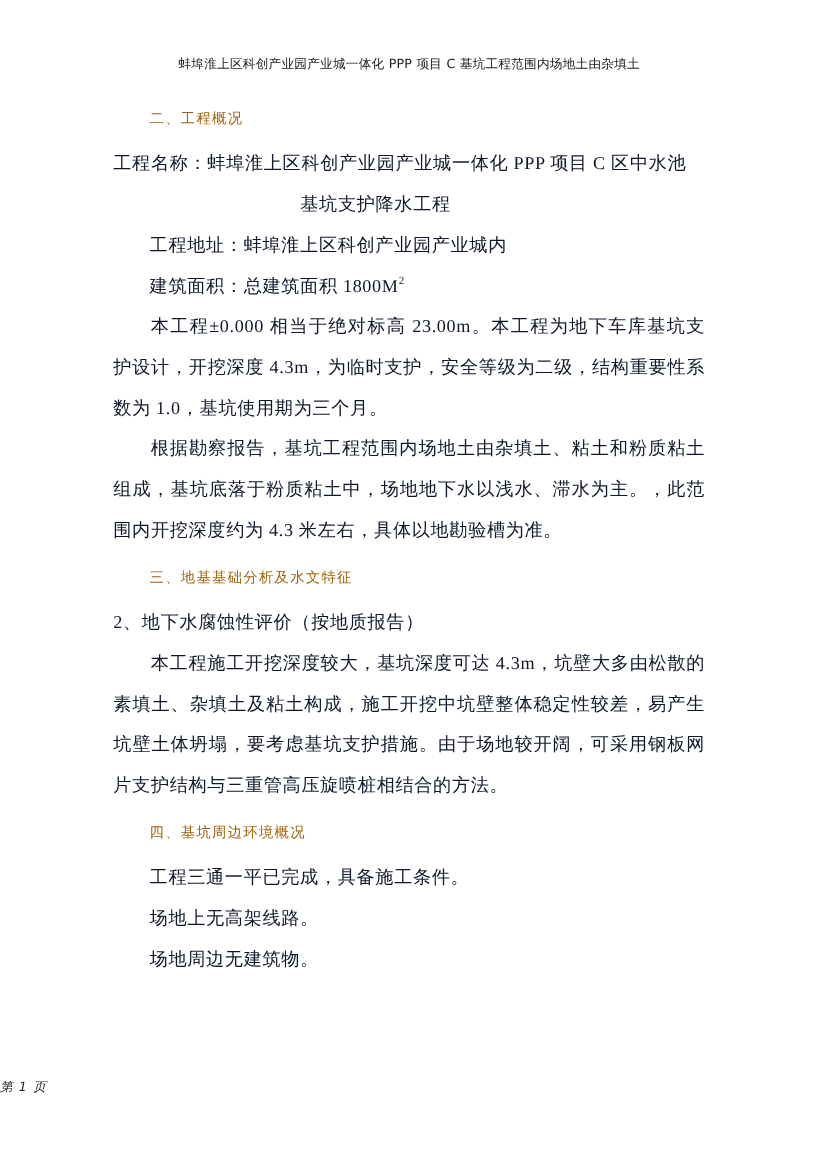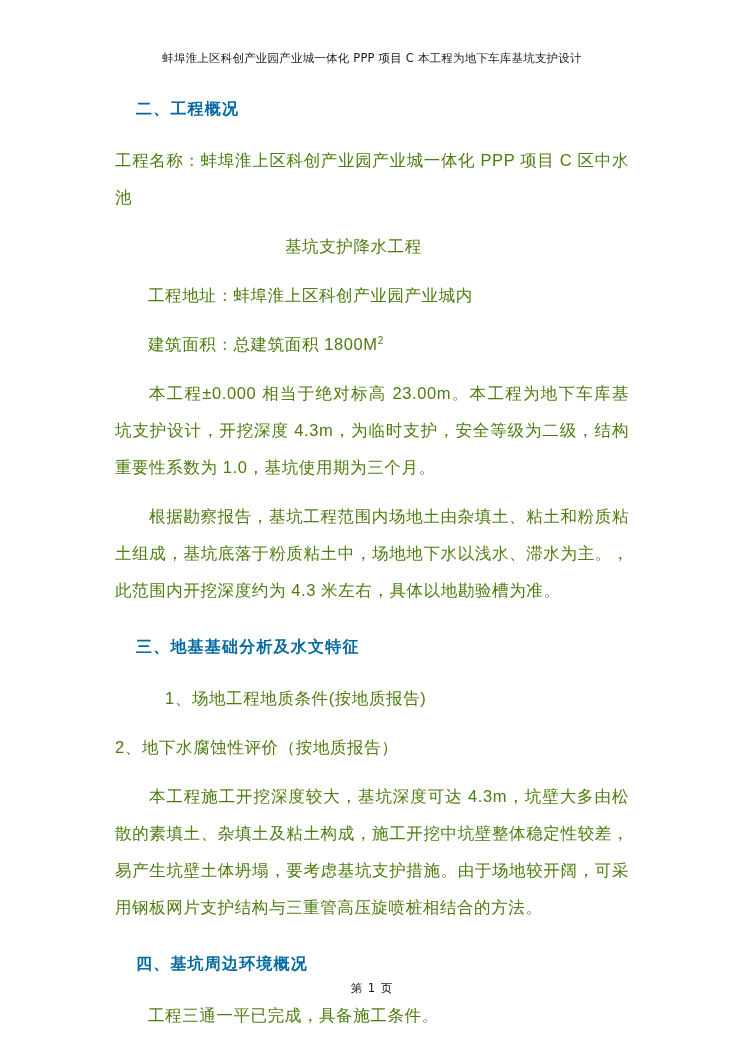--- a/index.html
+++ b/index.html
@@ -43,37 +43,37 @@
   .content {
     position: absolute;
     top: 94px;
     left: 103px;
     width: 538px;
   }
 
   
   .sec-heading {
     font-family: "DejaVu Sans", "Liberation Sans", sans-serif;
-    font-weight: bold;
-    font-size: 16px;
+    font-weight: normal;
+    font-size: 13px;
     line-height: 30px;
     letter-spacing: 1.2px;
     margin: 0;
     padding-left: 33px;
-    color: #0369a1;
+    color: #a16207;
   }
 
   
   .para {
-    font-family: Liberation Sans, sans-serif;
+    font-family: Liberation Serif, serif;
     font-size: 16.5px;
     line-height: 37px;
     letter-spacing: 0.6px;
-    margin: 12px;
-    color: #4d7c0f;
+    margin: 0;
+    color: #0f172a;
     text-align: justify;
     text-justify: inter-character;
   }
 
   .indent-2 { text-indent: 34px; }
   .pad-33   { padding-left: 33px; }
   .pad-50   { padding-left: 50px; }
   .pad-170  { padding-left: 170px; }
   .pad-0    { padding-left: 0; }
 
@@ -85,33 +85,33 @@
     vertical-align: super;
     line-height: 0;
   }
 
   
   .doc-footer {
     position: absolute;
     bottom: 56px;
     left: 0;
     right: 0;
-    text-align: center;
     font-family: "DejaVu Sans", "Liberation Sans", sans-serif;
     font-size: 11.5px;
     letter-spacing: 1px;
     color: #1a1a1a;
+    font-style: italic;
   }
 </style>
 </head>
 <body>
 
 <div class="page">
 
-  <div class="doc-header">蚌埠淮上区科创产业园产业城一体化 PPP 项目 C 本工程为地下车库基坑支护设计</div>
+  <div class="doc-header">蚌埠淮上区科创产业园产业城一体化 PPP 项目 C 基坑工程范围内场地土由杂填土</div>
 
   <div class="content">
 
     <div class="sec-heading">二、工程概况</div>
 
     <div class="gap-sm"></div>
 
     <p class="para pad-0">工程名称：蚌埠淮上区科创产业园产业城一体化 PPP 项目 C 区中水池</p>
 
     <p class="para pad-170">基坑支护降水工程</p>
@@ -123,21 +123,20 @@
     <p class="para indent-2 pad-0">本工程±0.000 相当于绝对标高 23.00m。本工程为地下车库基坑支护设计，开挖深度 4.3m，为临时支护，安全等级为二级，结构重要性系数为 1.0，基坑使用期为三个月。</p>
 
     <p class="para indent-2 pad-0">根据勘察报告，基坑工程范围内场地土由杂填土、粘土和粉质粘土组成，基坑底落于粉质粘土中，场地地下水以浅水、滞水为主。，此范围内开挖深度约为 4.3 米左右，具体以地勘验槽为准。</p>
 
     <div class="gap-md"></div>
 
     <div class="sec-heading">三、地基基础分析及水文特征</div>
 
     <div class="gap-sm"></div>
 
-    <p class="para pad-50">1、场地工程地质条件(按地质报告)</p>
 
     <p class="para pad-0">2、地下水腐蚀性评价（按地质报告）</p>
 
     <p class="para indent-2 pad-0">本工程施工开挖深度较大，基坑深度可达 4.3m，坑壁大多由松散的素填土、杂填土及粘土构成，施工开挖中坑壁整体稳定性较差，易产生坑壁土体坍塌，要考虑基坑支护措施。由于场地较开阔，可采用钢板网片支护结构与三重管高压旋喷桩相结合的方法。</p>
 
     <div class="gap-md"></div>
 
     <div class="sec-heading">四、基坑周边环境概况</div>
 
     <div class="gap-sm"></div>

